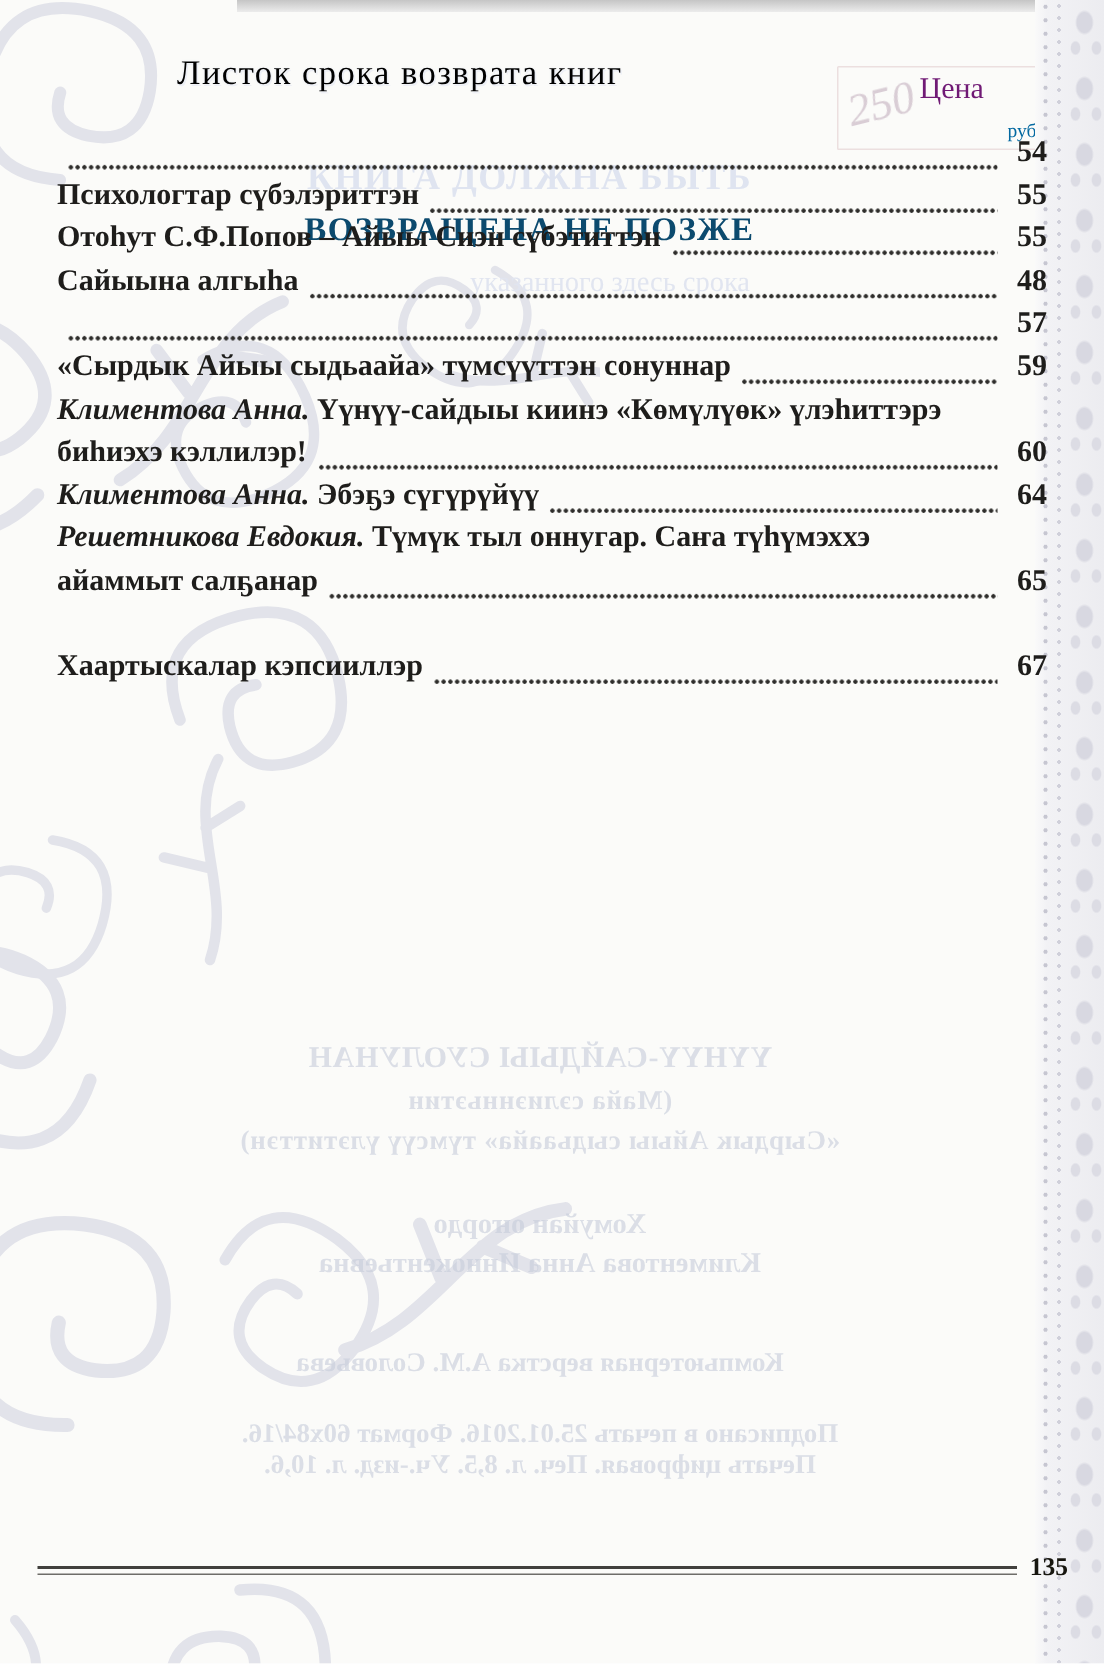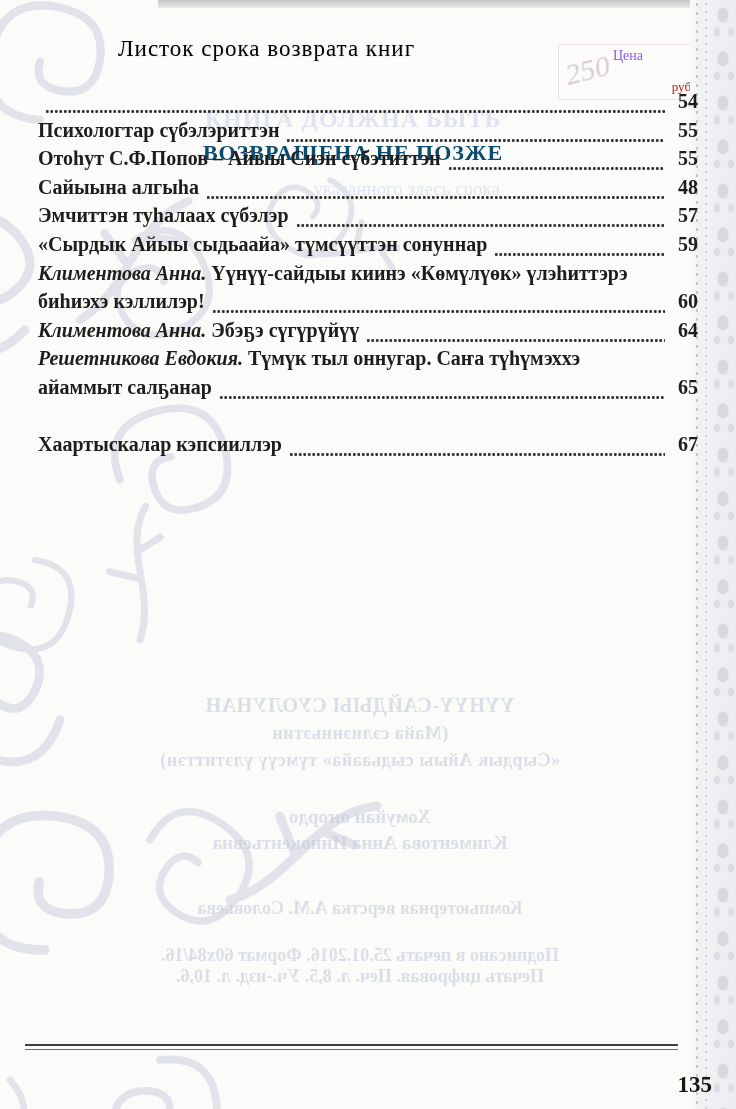--- a/index.html
+++ b/index.html
@@ -33,24 +33,24 @@
     text-shadow:0 0 2px #e9ecf4, 1px 1px 0 #eef0f6;}
   .slip-l1{position:absolute;left:188px;top:106px;width:330px;text-align:center;z-index:1;
     font-size:24px;font-weight:bold;letter-spacing:1px;color:#dfe4f0;filter:blur(.4px);}
   .slip-l2{position:absolute;left:188px;top:140px;width:330px;text-align:center;z-index:1;
     font-size:22px;font-weight:bold;letter-spacing:1px;color:#0c4a6e;filter:blur(.5px);}
   .slip-l3{position:absolute;left:210px;top:178px;width:290px;text-align:right;z-index:1;
     font-size:19px;color:#e1e5f0;filter:blur(.4px);}
   
   .price-box{position:absolute;left:558px;top:44px;width:140px;height:54px;z-index:1;
     border:1px solid #ecdfdf;border-radius:1px;}
-  .price-label{position:absolute;left:54px;top:3px;font-size:14px;color:#8b5cf6;}
+  .price-label{position:absolute;left:54px;top:3px;font-size:20px;color:#701a75;}
   .price-value{position:absolute;left:6px;top:8px;font-size:30px;font-style:italic;color:#d9cdd5;
     transform:rotate(-14deg);filter:blur(.3px);}
-  .price-unit{position:absolute;right:8px;bottom:4px;font-size:13px;color:#b91c1c;}
+  .price-unit{position:absolute;right:8px;bottom:4px;font-size:13px;color:#0369a1;}
   
   .toc{position:absolute;left:38px;top:90px;width:660px;z-index:3;
     font-size:20px;font-weight:600;color:#1e1d1b;}
   .toc-row{display:flex;align-items:baseline;height:28.6px;white-space:nowrap;}
   .toc-row .au{font-style:italic;margin-top:19px;}
   .leader{flex:1;align-self:flex-end;height:7px;margin:0 3px 5px 7px;
     background-image:radial-gradient(circle,#2e2d2b 1.25px,transparent 1.6px);
     background-size:4.5px 7px;background-repeat:repeat-x;background-position:0 1.5px;}
   .pg{min-width:30px;text-align:right;}
   .gap-before{margin-top:28px;}
@@ -61,21 +61,21 @@
   .m-title .sub{font-size:18px;font-weight:600;margin-top:6px;}
   .m-compiler{top:806px;font-size:19px;font-weight:bold;}
   .m-compiler div{margin-bottom:4px;}
   .m-imprint{top:898px;font-size:18px;font-weight:600;}
   .m-imprint .sp{margin-top:26px;}
   .mirror{position:absolute;}
   
   .footer-rule{position:absolute;left:25px;width:653px;top:1044px;height:3px;z-index:3;
     border-top:2px solid #41403d;border-bottom:1.5px solid #6e6d69;}
   .footer-pagenum{position:absolute;right:24px;top:1035px;z-index:3;
-    font-size:23px;font-weight:bold;color:#17160f;margin-top:37px;}
+    font-size:17px;font-weight:bold;color:#17160f;}
 </style>
 </head>
 <body>
 
 <div class="page">
 
   <svg class="ornament-left" width="400" height="1109" viewBox="0 0 400 1109" fill="none" stroke="#e2e3ea" stroke-width="7" stroke-linecap="round">
     <defs>
       <path id="curlA" d="M0 0 Q-52 10 -56 -46 Q-59 -96 -9 -99 Q33 -101 37 -63 Q40 -31 9 -29 Q-14 -28 -13 -49"></path>
       <path id="stemA" d="M0 0 C28 -42 6 -92 40 -128 M14 -60 l-26 -14 M20 -86 l26 -8"></path>
@@ -131,21 +131,20 @@
       <span class="pg">55</span>
     </div>
 
     <div class="toc-row">
       <span><i class="au"></i><span>Сайыына алгыһа</span></span>
       <span class="leader"></span>
       <span class="pg">48</span>
     </div>
 
     <div class="toc-row">
-      <span><i class="au"></i><span>Эмчиттэн туһалаах сүбэлэр</span></span>
       <span class="leader"></span>
       <span class="pg">57</span>
     </div>
 
     <div class="toc-row">
       <span><i class="au"></i><span>«Сырдык Айыы сыдьаайа» түмсүүттэн сонуннар</span></span>
       <span class="leader"></span>
       <span class="pg">59</span>
     </div>
 

